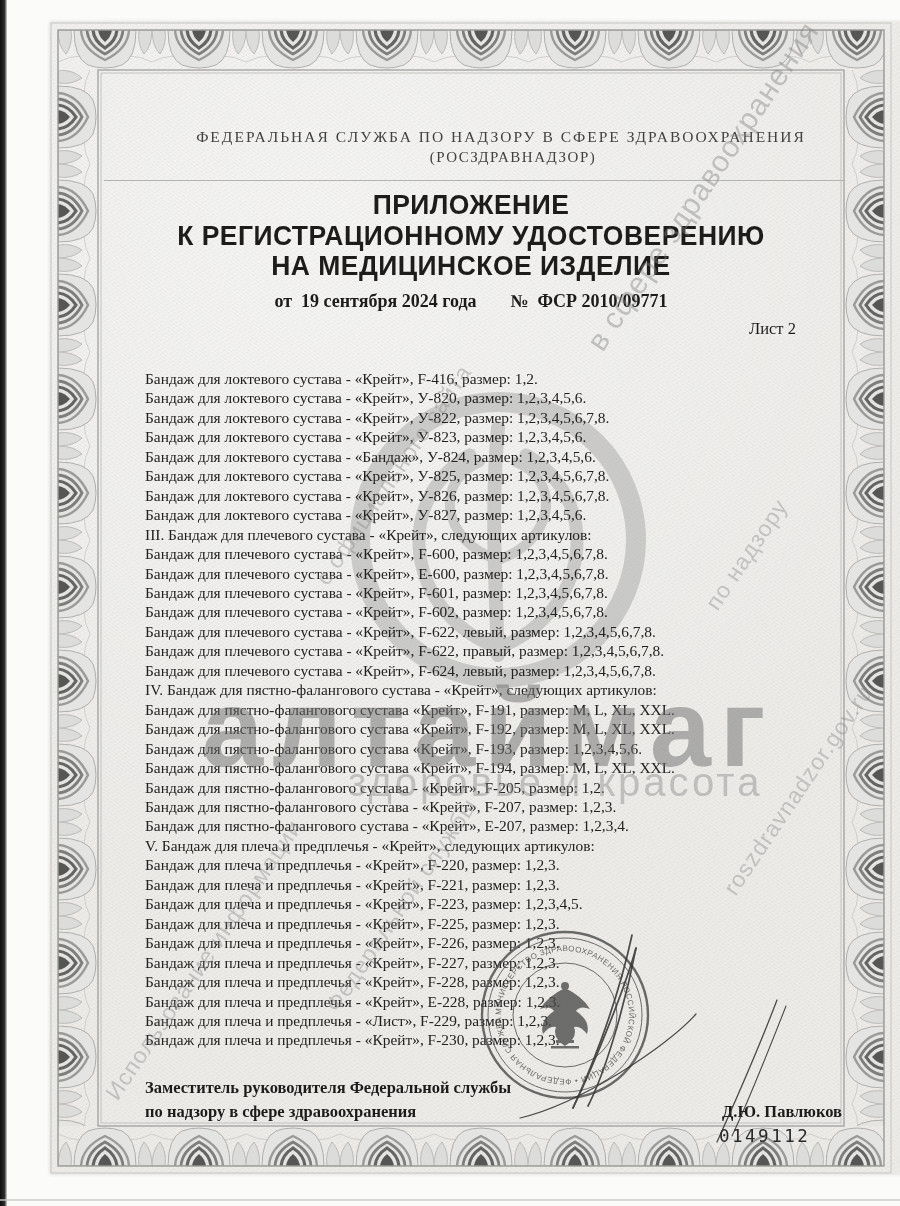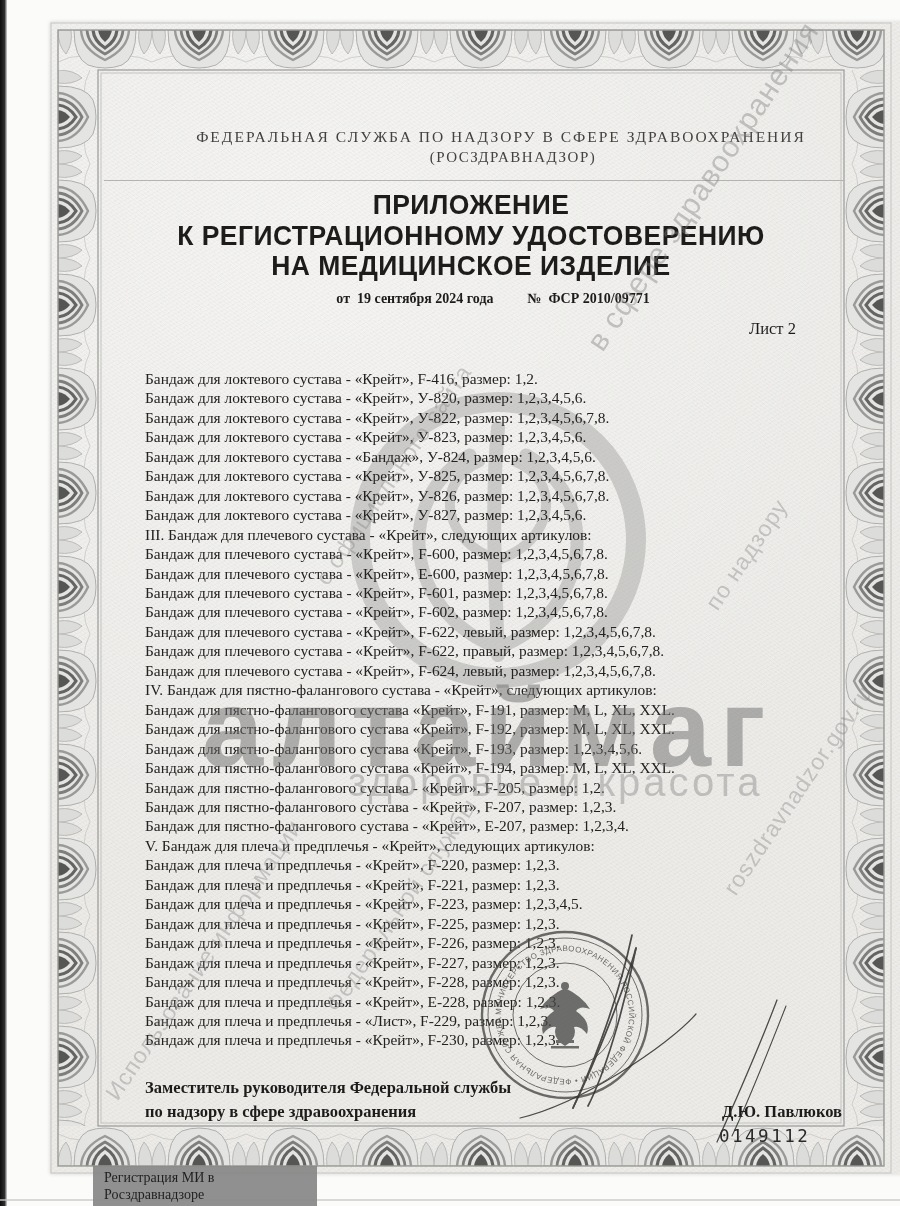--- a/index.html
+++ b/index.html
@@ -17,21 +17,21 @@
         box-shadow:0 0 4px rgba(0,0,0,.15);margin-left:20px;}
   svg.layer{position:absolute;left:0;top:0;pointer-events:none;}
   .abs{position:absolute;}
   .org{left:78px;top:106px;width:746px;text-align:center;font-size:15.5px;letter-spacing:2px;color:#44423f;}
   .org2{left:90px;top:127px;width:746px;text-align:center;font-size:15px;letter-spacing:1.5px;color:#44423f;}
   .divider{left:54px;top:158px;width:740px;height:1px;background:#b3b3b0;}
   .title{left:48px;width:746px;text-align:center;font-family:"Liberation Sans",sans-serif;
          font-weight:700;font-size:27px;letter-spacing:.5px;color:#1d1c1a;transform:scaleX(.98);}
   .t1{top:168px;} .t2{top:199px;} .t3{top:229px;}
   .dateline{left:48px;top:269px;width:746px;display:flex;justify-content:center;gap:34px;
-            font-weight:700;font-size:14px;color:#1d1c1a;padding-left:22px;}
+            font-weight:700;font-size:18px;color:#1d1c1a;}
   .dateline span{white-space:pre;}
   .sheet{left:699px;top:297px;font-weight:400;font-size:16.5px;color:#1d1c1a;}
   .list{left:95px;top:347px;width:660px;font-size:15.4px;line-height:19.45px;color:#242220;}
   .sig1{left:95px;top:1056px;font-weight:700;font-size:16.5px;color:#1d1c1a;}
   .sig2{left:95px;top:1080px;font-weight:700;font-size:16.5px;color:#1d1c1a;}
   .signame{left:642px;top:1080px;width:150px;text-align:right;font-weight:700;font-size:16.5px;color:#1d1c1a;}
   .serial{left:669px;top:1104px;font-family:"DejaVu Sans Mono",monospace;font-size:17.5px;
           letter-spacing:2.5px;color:#2a2a2a;}
   .wm{pointer-events:none;color:#808080;font-family:"Liberation Sans",sans-serif;}
   .wm-diag{opacity:.38;transform-origin:0 0;transform:rotate(-56deg);font-size:23px;letter-spacing:1px;white-space:nowrap;}
@@ -195,17 +195,13 @@
         <path d="M612,935 C596,1010 566,1080 553,1108"></path>
         <path d="M553,1108 C576,1060 606,985 616,948"></path>
         <path d="M616,948 C604,1010 584,1075 568,1106"></path>
         <path d="M500,1118 C560,1104 648,1046 676,1014" stroke-width="1.2"></path>
         <path d="M757,1000 C738,1050 716,1100 697,1142" stroke-width="1.3"></path>
         <path d="M766,1006 C748,1052 730,1098 712,1136" stroke-width="1.1"></path>
       </g>
     </svg>
   </div>
 
-  <div class="badge">
-    <div class="b1">Регистрация МИ в Росздравнадзоре</div>
-    <div class="b2">www.nevacert.ru | info@nevacert.ru</div>
-  </div>
 </div>
 
 </body></html>

